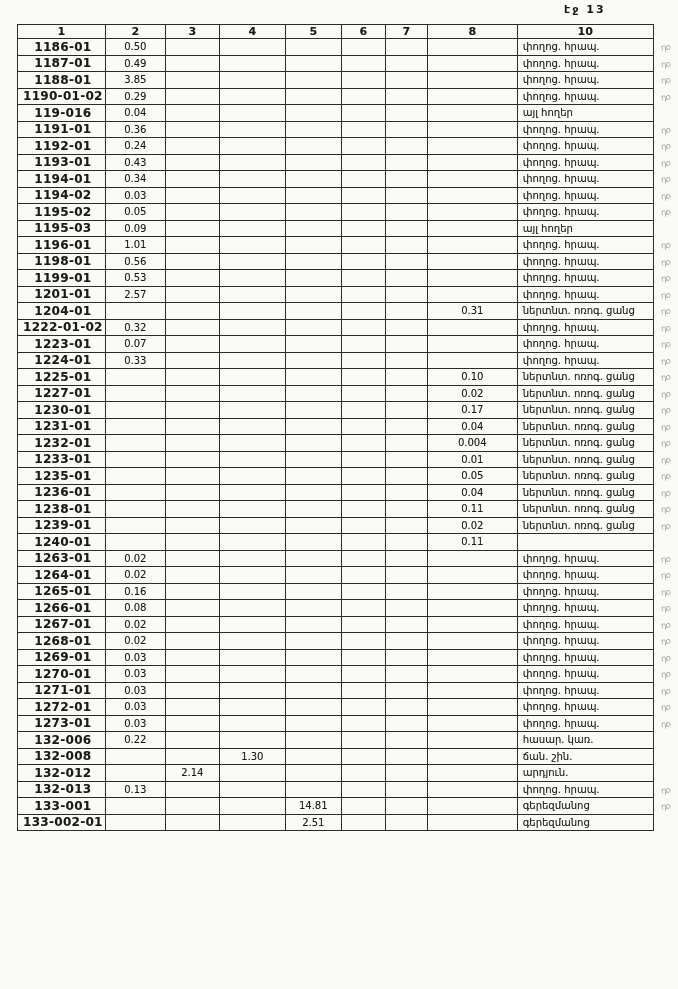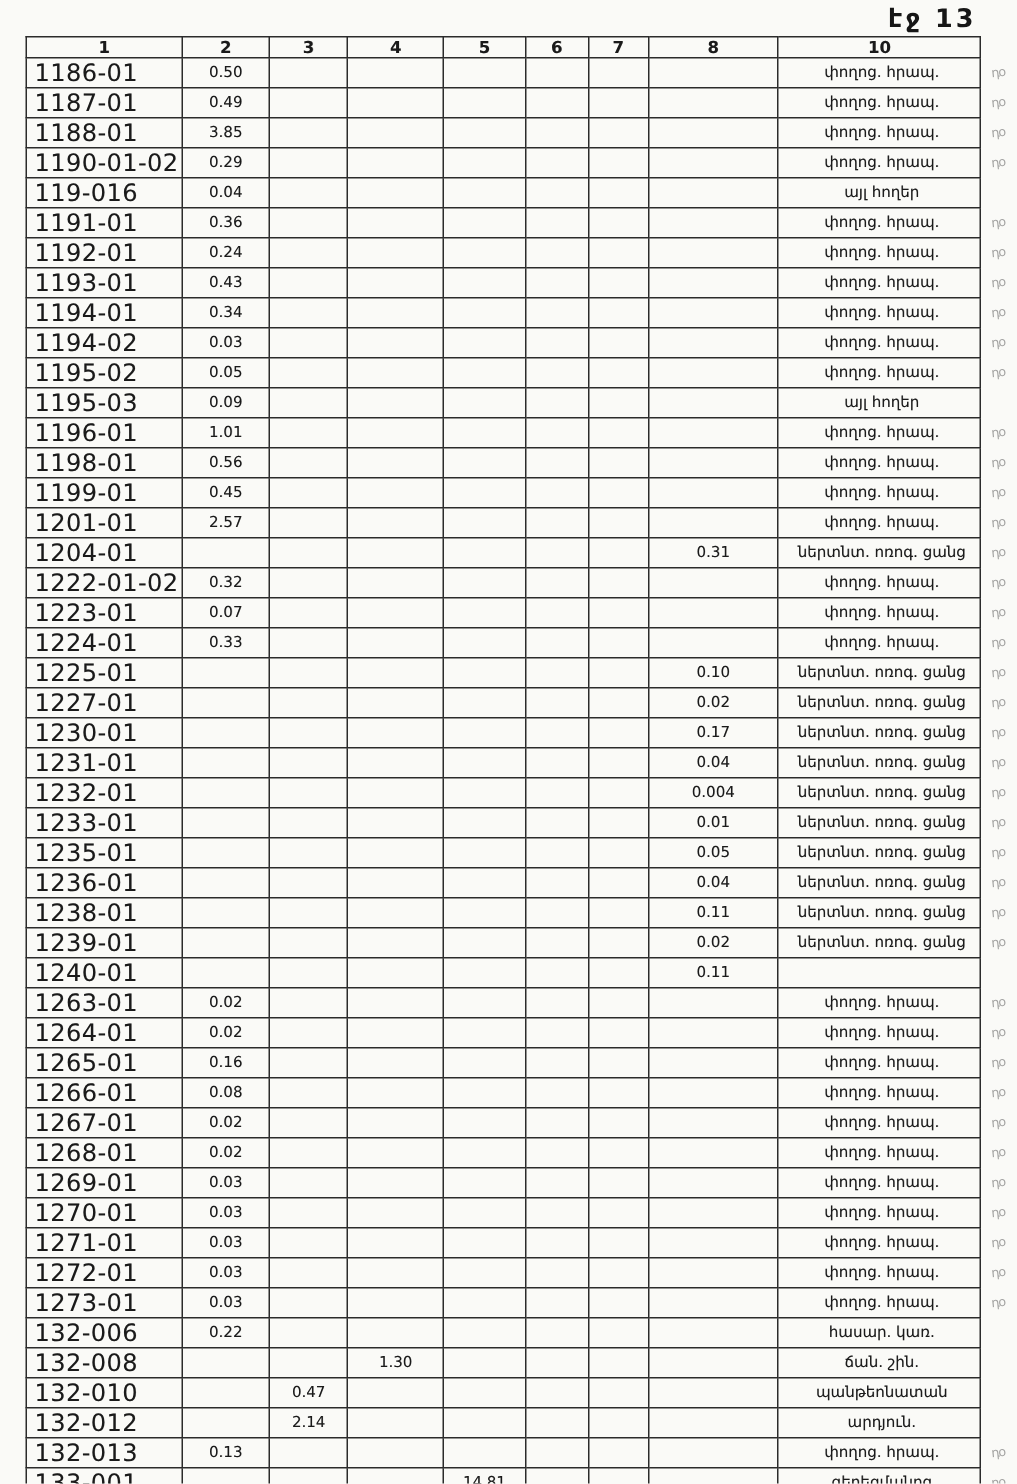--- a/index.html
+++ b/index.html
@@ -9,22 +9,22 @@
     height: 989px;
     background: #fafaf7;
     font-family: "DejaVu Sans", sans-serif;
     color: #1a1a1a;
     position: relative;
     overflow: hidden;
   }
   .page-label {
     position: absolute;
     top: 3px;
-    left: 592px;
-    font-size: 17px;
+    left: 564px;
+    font-size: 11px;
     font-weight: bold;
     letter-spacing: 2px;
     color: #161616;
   }
   table.doc-table {
     position: absolute;
     top: 24px;
     left: 17px;
     border-collapse: collapse;
     table-layout: fixed;
@@ -39,23 +39,23 @@
     vertical-align: middle;
     text-shadow: 0.2px 0.2px 0 rgba(25,25,25,0.35);
   }
   .doc-table thead th {
     height: 14px;
     font-size: 11px;
     font-weight: bold;
     text-align: center;
     padding: 0;
   }
-  td.col-code { text-align: left; padding-left: 5px; font-size: 16px; letter-spacing: 0.3px; }
+  td.col-code { text-align: center; padding-left: 5px; font-size: 12px; letter-spacing: 0.3px; font-weight: bold; }
   td.col-2, td.col-3, td.col-4, td.col-5, td.col-6, td.col-7, td.col-8 { text-align: center; }
-  td.col-10 { text-align: center; padding-left: 5px; font-size: 10px; }
+  td.col-10 { text-align: left; padding-left: 5px; font-size: 10px; }
   .doc-table .mark-cell,
   .doc-table th.mark-cell {
     border: none;
     background: transparent;
     text-align: left;
     padding: 0 0 0 7px;
     text-shadow: none;
   }
   .mark {
     display: inline-block;
@@ -262,21 +262,21 @@
         <td class="col-4"></td>
         <td class="col-5"></td>
         <td class="col-6"></td>
         <td class="col-7"></td>
         <td class="col-8"></td>
         <td class="col-10">փողոց. հրապ.</td>
         <td class="mark-cell"><span class="mark">դօ</span></td>
       </tr>
       <tr>
         <td class="col-code">1199-01</td>
-        <td class="col-2">0.45</td>
+        <td class="col-2">0.53</td>
         <td class="col-3"></td>
         <td class="col-4"></td>
         <td class="col-5"></td>
         <td class="col-6"></td>
         <td class="col-7"></td>
         <td class="col-8"></td>
         <td class="col-10">փողոց. հրապ.</td>
         <td class="mark-cell"><span class="mark">դօ</span></td>
       </tr>
       <tr>
@@ -621,32 +621,20 @@
         <td class="col-3"></td>
         <td class="col-4">1.30</td>
         <td class="col-5"></td>
         <td class="col-6"></td>
         <td class="col-7"></td>
         <td class="col-8"></td>
         <td class="col-10">ճան. շին.</td>
         <td class="mark-cell"></td>
       </tr>
       <tr>
-        <td class="col-code">132-010</td>
-        <td class="col-2"></td>
-        <td class="col-3">0.47</td>
-        <td class="col-4"></td>
-        <td class="col-5"></td>
-        <td class="col-6"></td>
-        <td class="col-7"></td>
-        <td class="col-8"></td>
-        <td class="col-10">պանթեոնատան</td>
-        <td class="mark-cell"></td>
-      </tr>
-      <tr>
         <td class="col-code">132-012</td>
         <td class="col-2"></td>
         <td class="col-3">2.14</td>
         <td class="col-4"></td>
         <td class="col-5"></td>
         <td class="col-6"></td>
         <td class="col-7"></td>
         <td class="col-8"></td>
         <td class="col-10">արդյուն.</td>
         <td class="mark-cell"></td>
@@ -667,15 +655,27 @@
         <td class="col-code">133-001</td>
         <td class="col-2"></td>
         <td class="col-3"></td>
         <td class="col-4"></td>
         <td class="col-5">14.81</td>
         <td class="col-6"></td>
         <td class="col-7"></td>
         <td class="col-8"></td>
         <td class="col-10">գերեզմանոց</td>
         <td class="mark-cell"><span class="mark">դօ</span></td>
+      </tr>
+      <tr>
+        <td class="col-code">133-002-01</td>
+        <td class="col-2"></td>
+        <td class="col-3"></td>
+        <td class="col-4"></td>
+        <td class="col-5">2.51</td>
+        <td class="col-6"></td>
+        <td class="col-7"></td>
+        <td class="col-8"></td>
+        <td class="col-10">գերեզմանոց</td>
+        <td class="mark-cell"></td>
       </tr>
     </tbody>
 </table>
 
 </body></html>

